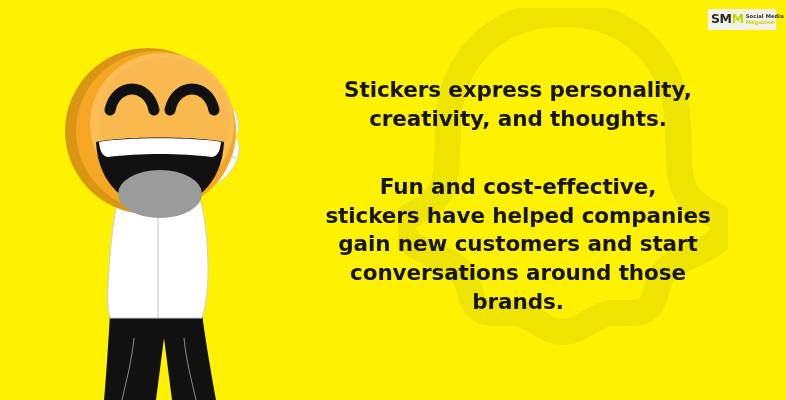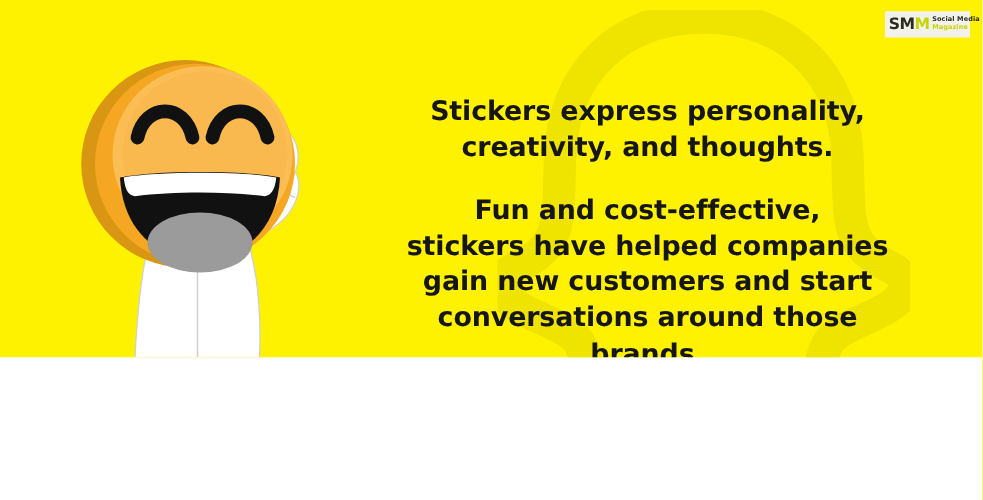--- a/index.html
+++ b/index.html
@@ -3,21 +3,21 @@
 <meta charset="utf-8">
 <style>
   html, body {
     margin: 0;
     padding: 0;
     background: #ffffff;
   }
   .canvas {
     position: relative;
     width: 786px;
-    height: 286px;
+    height: 400px;
     overflow: hidden;
     background: #FFF200;
     font-family: "Liberation Sans", sans-serif;
   }
 
   
   .ghost-watermark {
     position: absolute;
     left: 398px;
     top: 8px;
@@ -94,21 +94,21 @@
     font-weight: 700;
     font-size: 21.5px;
     line-height: 1.33;
     color: #161616;
     letter-spacing: -0.1px;
     margin: 0;
     white-space: pre-line;
     text-align: center;
   }
   .para.second {
-    margin-top: 22px;
+    margin-top: 40px;
   }
 </style>
 </head>
 <body>
 
 <div class="canvas">
 
   <svg class="ghost-watermark" viewBox="0 0 330 360" xmlns="http://www.w3.org/2000/svg">
     <path d="M165 6
              C 96 6, 52 52, 50 118

